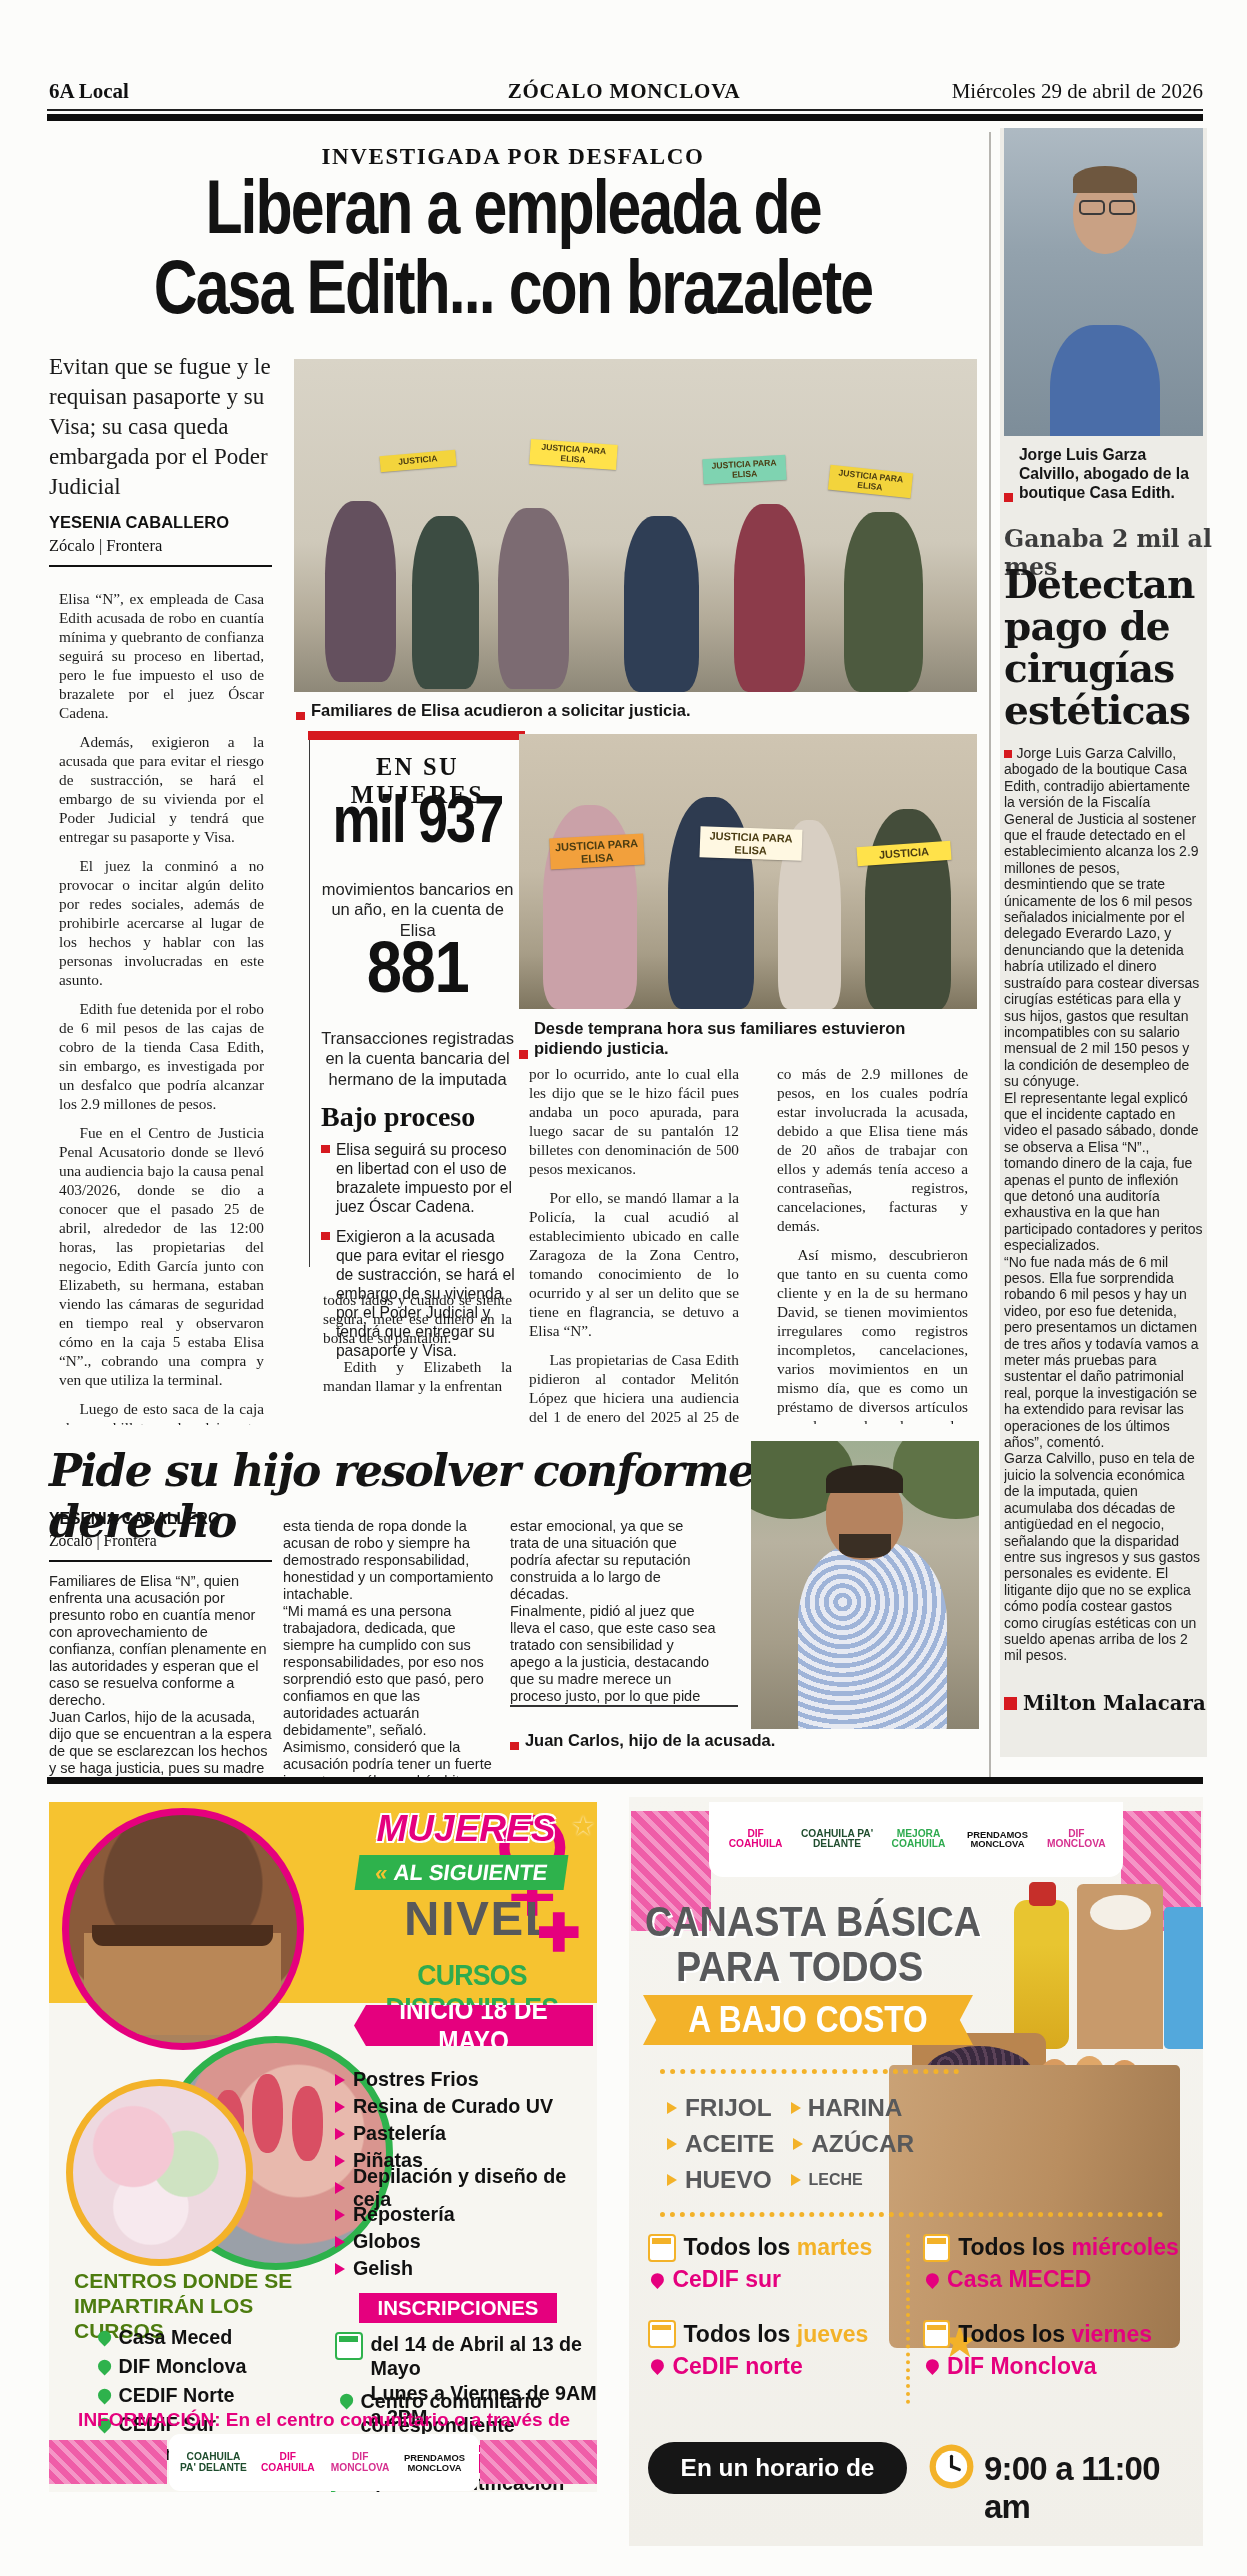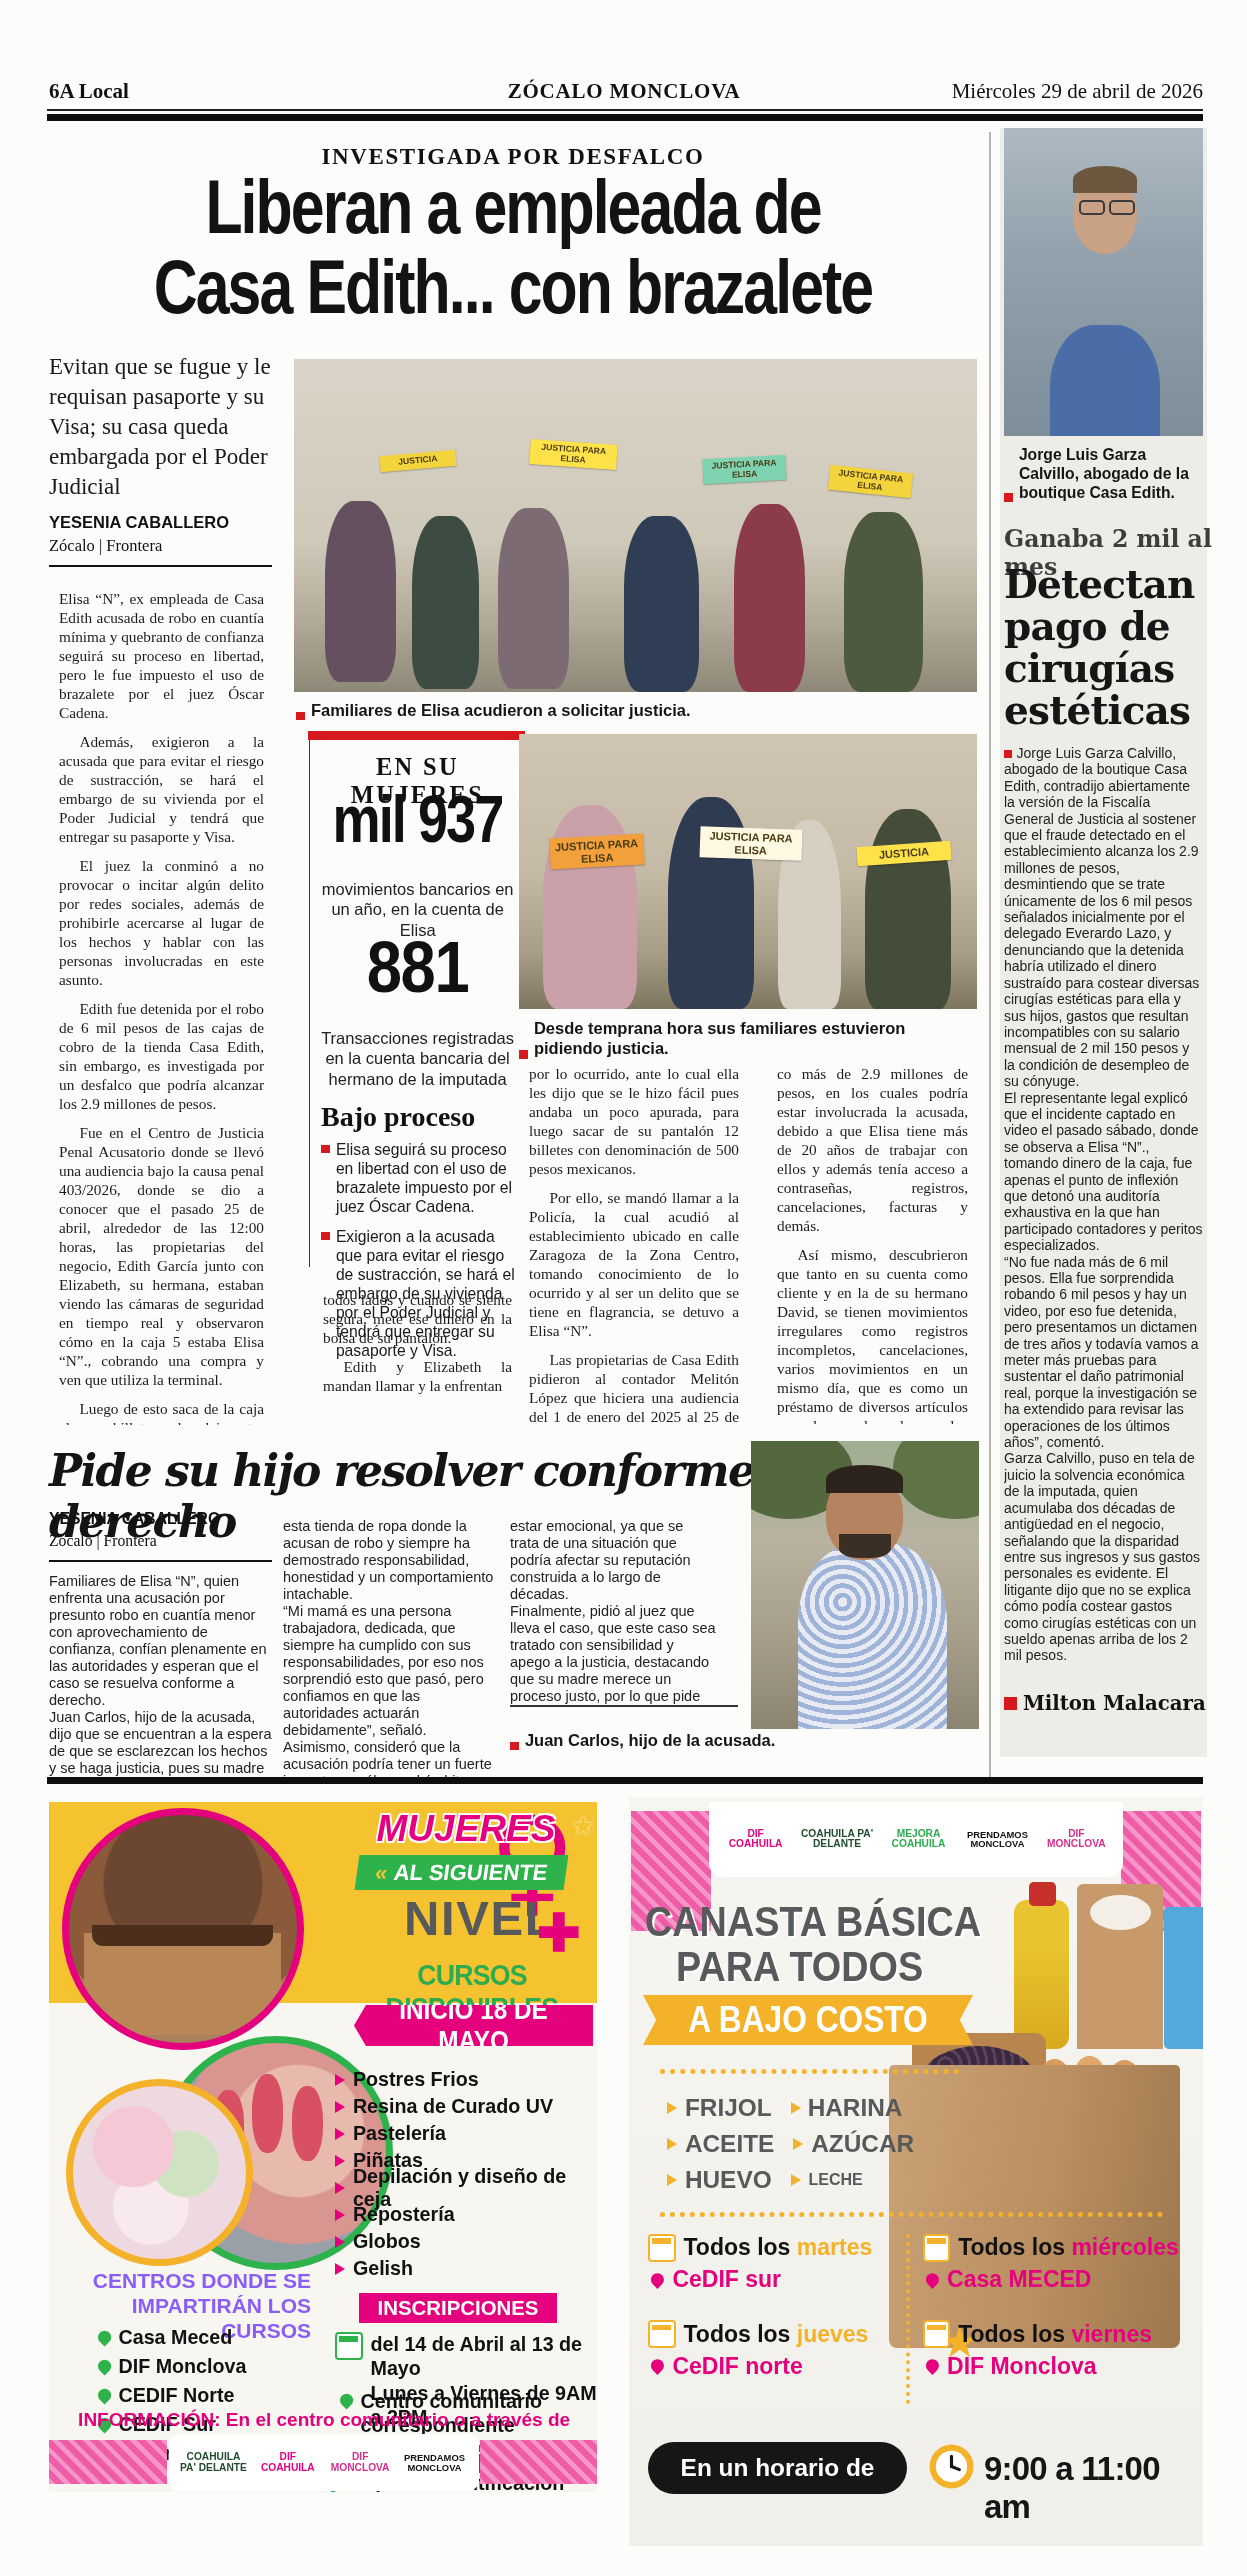--- a/index.html
+++ b/index.html
@@ -265,21 +265,21 @@
   <div class="abs pinkban" style="left:326px;top:543px;width:0;height:0"></div>
   <div class="abs pinkban" style="left:326px;top:643px;width:167px;height:28px;font-size:19px">REQUISITOS</div>
   <div class="abs" style="left:282px;top:679px;width:264px">
     <div class="row" style="height:28px">
         <span class="tri trig"></span>
         <span style="font-weight:700;font-size:19.7px">Copia de Identificación Oficial</span>
       </div>
 
   </div>
 
-  <div class="abs" style="left:18px;top:466px;width:244px;text-align:right;font-weight:700;font-size:21px;line-height:25px;color:#8b5cf6">
+  <div class="abs" style="left:25px;top:466px;width:244px;text-align:left;font-weight:700;font-size:21px;line-height:25px;color:#4d7c0f">
     <span>CENTROS DONDE SE</span><br><span>IMPARTIRÁN LOS CURSOS</span>
   </div>
   <div class="abs" style="left:49px;top:521px">
     <div class="row" style="height:29px">
         <span class="gpin"></span>
         <span style="font-weight:700;font-size:19.7px">Casa Meced</span>
       </div>
     <div class="row" style="height:29px">
         <span class="gpin"></span>
         <span style="font-weight:700;font-size:19.7px">DIF Monclova</span>

